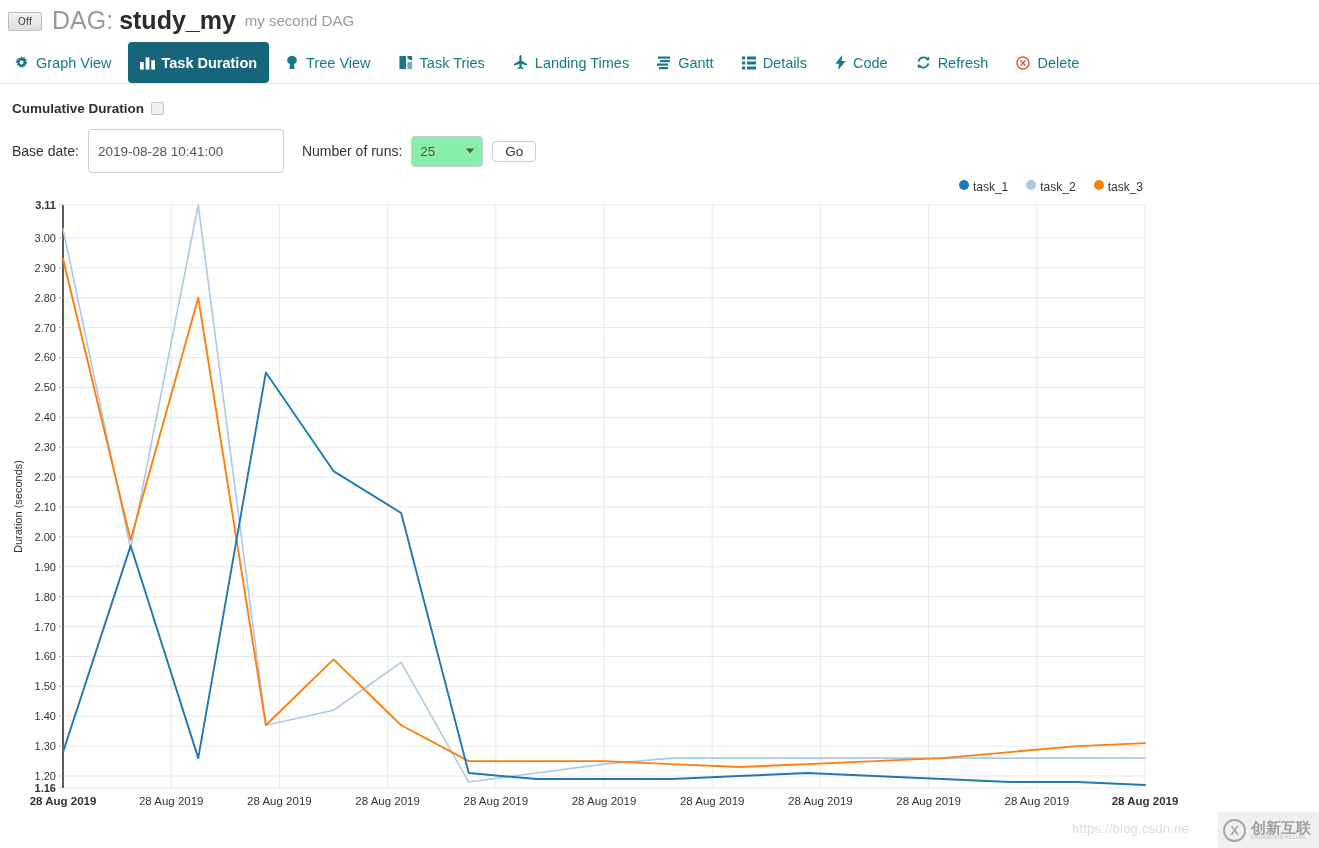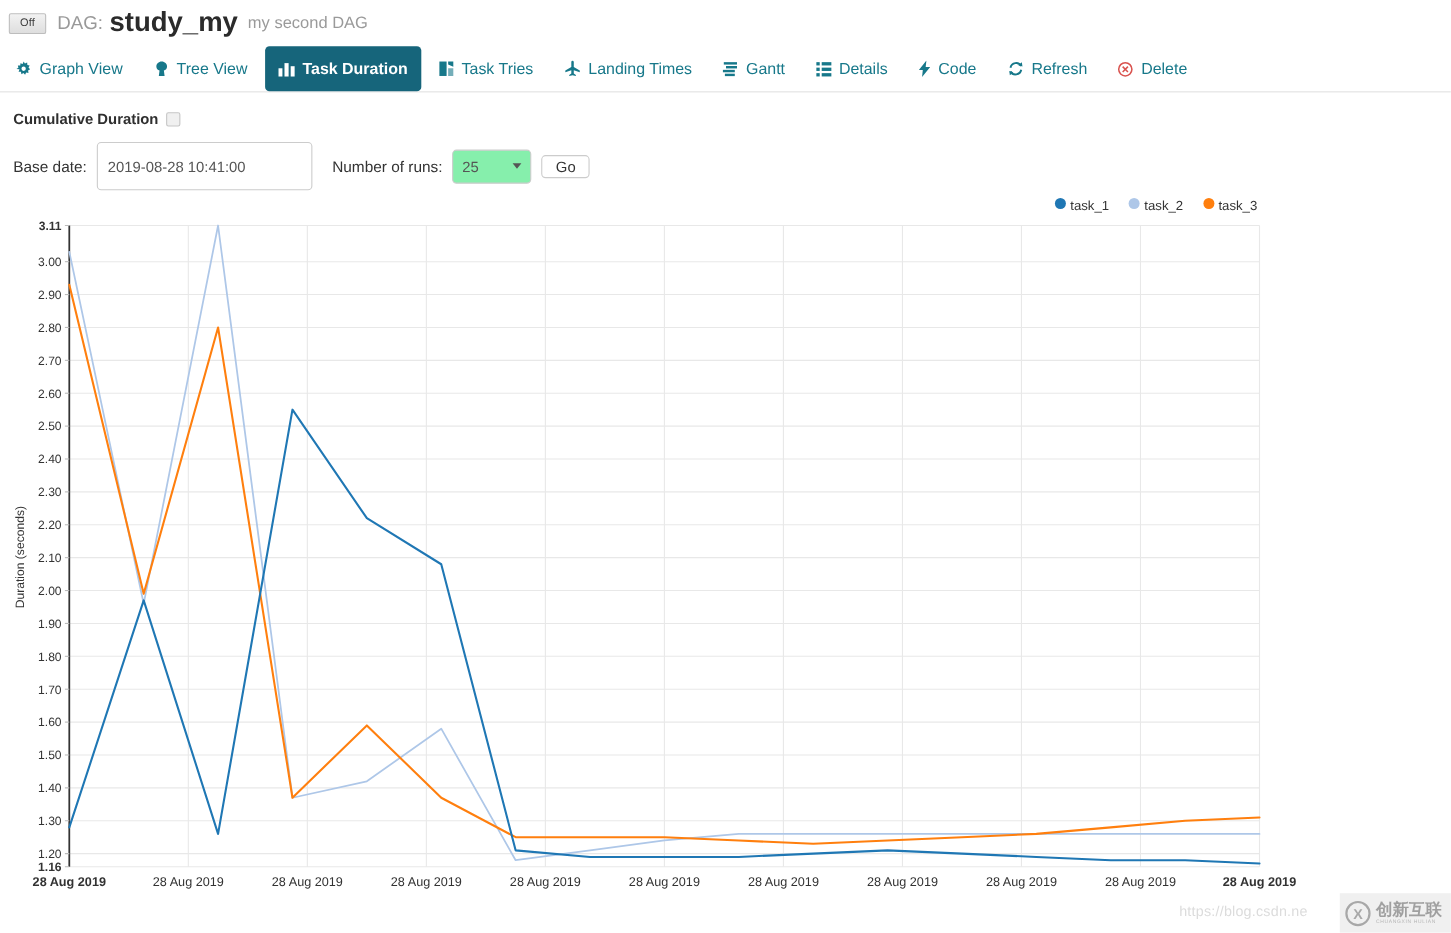--- a/index.html
+++ b/index.html
@@ -31,21 +31,21 @@
     background: linear-gradient(#f2f2f2, #dedede);
     border: 1px solid #bdbdbd;
     border-radius: 2px;
     font-size: 10px;
     color: #3b3b3b;
     margin-right: 10px;
     margin-top: 2px;
     letter-spacing: .2px;
   }
   .dag-label {
-    font-size: 17px;
+    font-size: 25px;
     color: #999999;
     font-weight: 400;
     line-height: 1;
     white-space: nowrap;
   }
   .dag-id {
     font-size: 25px;
     color: #2b2b2b;
     font-weight: 700;
     line-height: 1;
@@ -247,38 +247,38 @@
     <a class="tab">
       <span class="ic">
         <svg width="15" height="15" viewBox="0 0 16 16">
             <path fill="#17788a" d="M8 1l1.2 1.9L11.4 2l.2 2.3 2.2.6-1.1 2 1.6 1.7-2 1.1.4 2.3-2.3-.3-1 2.1-1.6-1.6-2 1.1-.4-2.3-2.3-.2.9-2.2L1 8.3l1.9-1.2-.5-2.3 2.3.1L4.9 2.6l2.1.9z"></path>
             <circle cx="8" cy="8" r="2.1" fill="#fff"></circle>
           </svg>
       </span>
       <span>Graph View</span>
     </a>
 
-    <a class="tab">
-      <span class="ic">
-        <svg width="14" height="15" viewBox="0 0 14 16">
-            <path fill="#17788a" d="M7 1c3 0 5.2 2.3 5.2 4.7 0 2-1.4 3.5-3.1 4l.7 5.3H4.2l.7-5.3C3.2 9.2 1.8 7.7 1.8 5.7 1.8 3.3 4 1 7 1z"></path>
-          </svg>
-      </span>
-      <span>Tree View</span>
-    </a>
-
     <a class="tab active">
       <span class="ic">
         <svg width="15" height="14" viewBox="0 0 16 14">
             <rect x="0" y="6" width="4" height="8" fill="#fff"></rect>
             <rect x="6" y="1" width="4" height="13" fill="#fff"></rect>
             <rect x="12" y="4" width="4" height="10" fill="#fff"></rect>
           </svg>
       </span>
       <span>Task Duration</span>
+    </a>
+
+    <a class="tab">
+      <span class="ic">
+        <svg width="14" height="15" viewBox="0 0 14 16">
+            <path fill="#17788a" d="M7 1c3 0 5.2 2.3 5.2 4.7 0 2-1.4 3.5-3.1 4l.7 5.3H4.2l.7-5.3C3.2 9.2 1.8 7.7 1.8 5.7 1.8 3.3 4 1 7 1z"></path>
+          </svg>
+      </span>
+      <span>Tree View</span>
     </a>
 
     <a class="tab">
       <span class="ic">
         <svg width="14" height="15" viewBox="0 0 14 16">
             <rect x="0" y="1" width="7" height="14" fill="#17788a"></rect>
             <path fill="#17788a" d="M8.5 1h5v5l-5-2.2z"></path>
             <path fill="#17788a" d="M8.5 7.5h5V15h-5z" opacity=".6"></path>
           </svg>
       </span>

